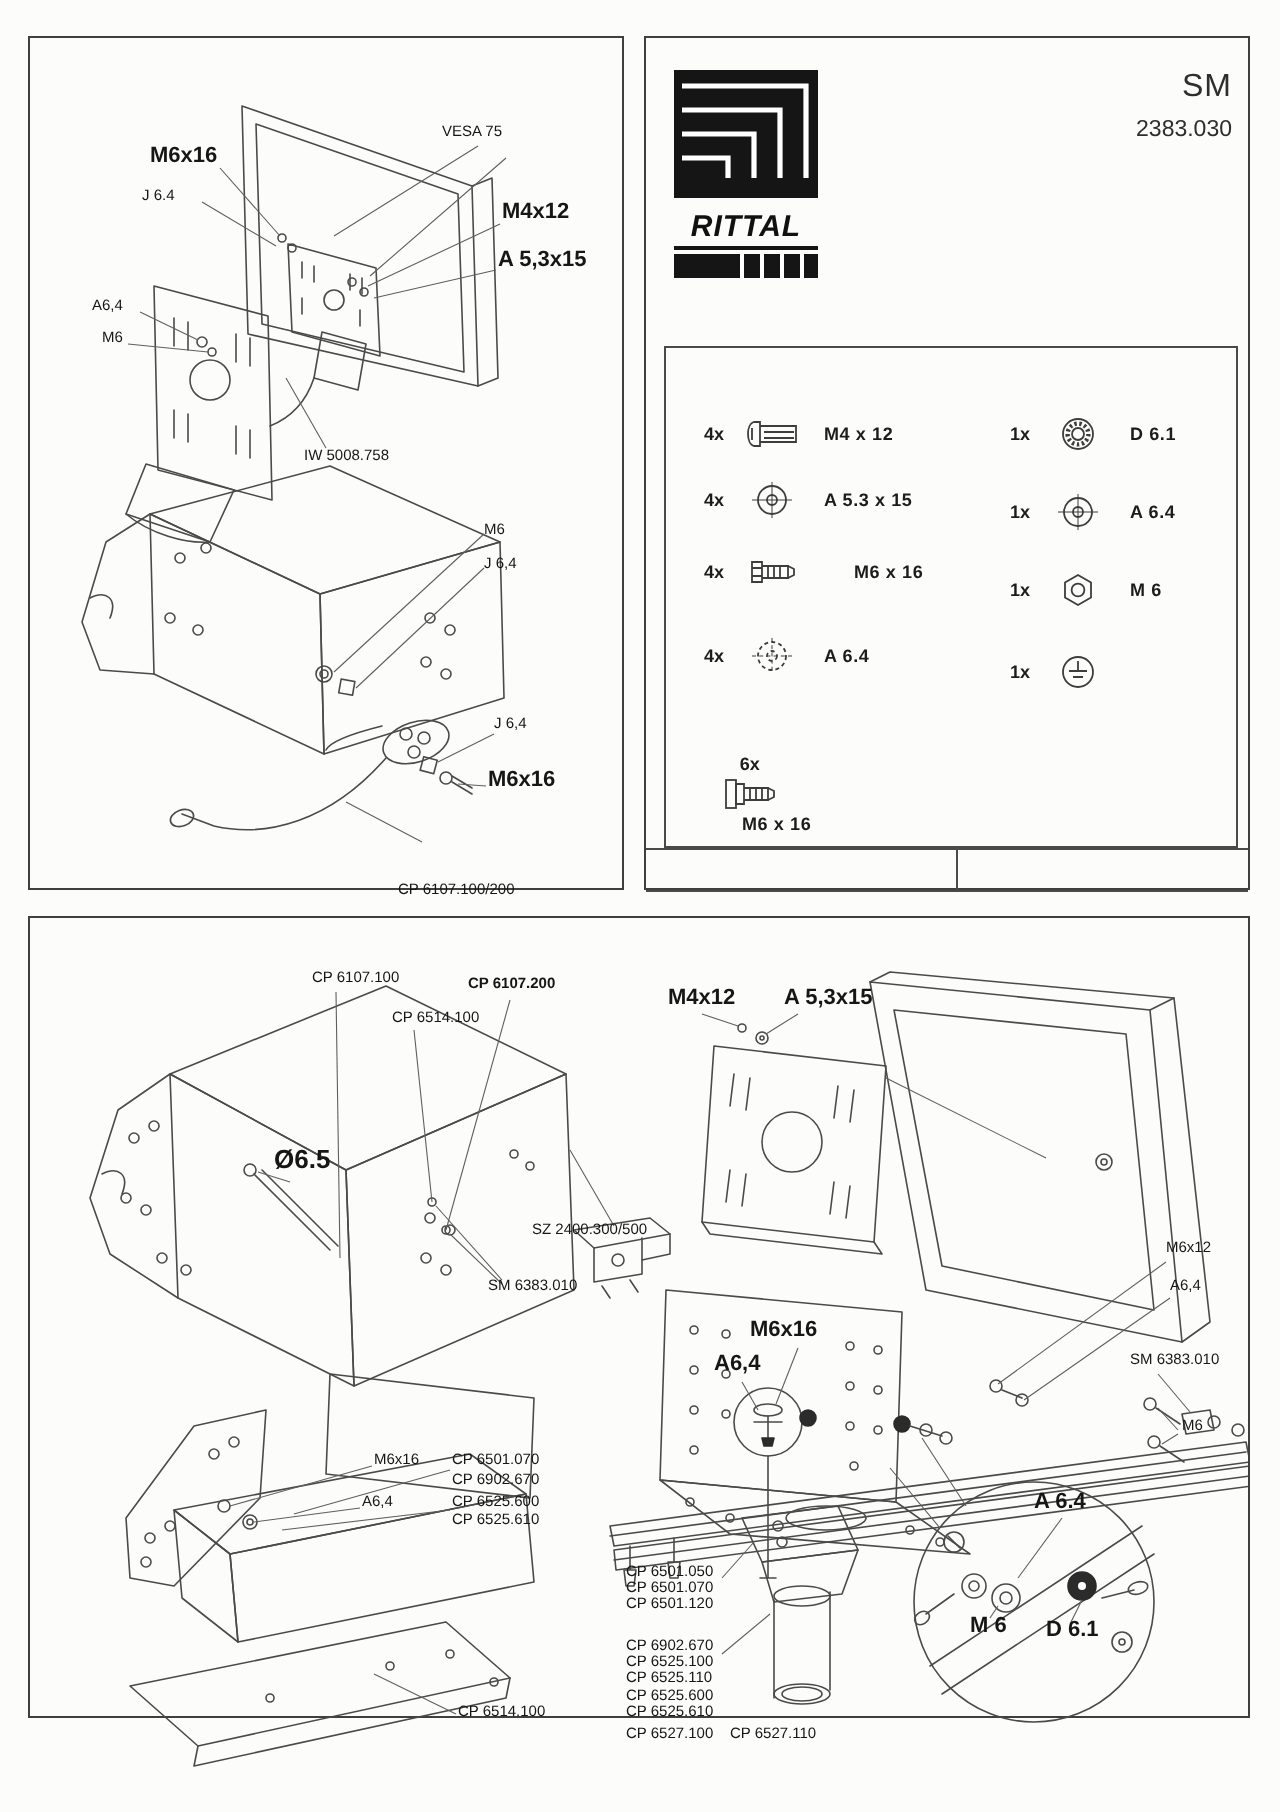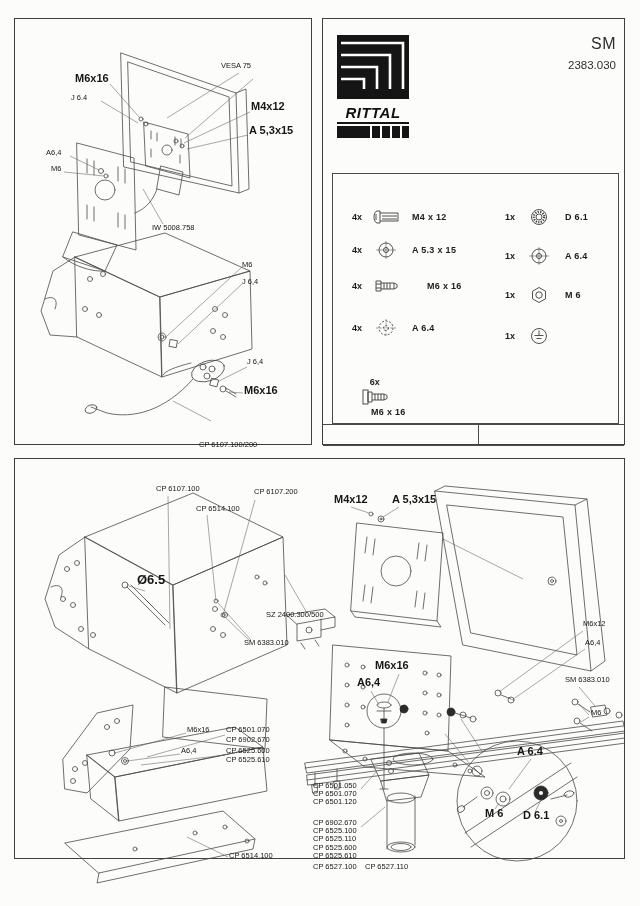--- a/index.html
+++ b/index.html
@@ -426,21 +426,21 @@
         <path d="M346,368 L370,348"></path>
         <path d="M455,305 L430,275 M468,294 L446,260"></path>
         <path d="M516,300 L494,330"></path>
         <path d="M480,350 L484,344"></path>
         <path d="M520,353 L526,341"></path>
       </g>
     </svg>
     <div class="labels">
         <div class="lbl" style="left: 141px; top: 26px;">CP 6107.100</div>
         <div class="lbl" style="left: 181px; top: 46px;">CP 6514.100</div>
-        <div class="lbl" style="left: 239px; top: 29px;">CP 6107.200</div>
+        <div class="lbl" style="left: 219px; top: 29px; font-weight: bold;">CP 6107.200</div>
         <div class="lbl b" style="font-size: 13px; left: 122px; top: 114px;">Ø6.5</div>
         <div class="lbl" style="left: 251px; top: 108px; margin-top: 44px;">SZ 2400.300/500</div>
         <div class="lbl" style="left: 229px; top: 180px;">SM 6383.010</div>
         <div class="lbl b" style="font-size: 11px; left: 319px; top: 35px;">M4x12</div>
         <div class="lbl b" style="font-size: 11px; left: 377px; top: 35px;">A 5,3x15</div>
         <div class="lbl" style="left: 568px; top: 161px;">M6x12</div>
         <div class="lbl" style="left: 570px; top: 180px;">A6,4</div>
         <div class="lbl" style="left: 550px; top: 217px;">SM 6383.010</div>
         <div class="lbl" style="left: 576px; top: 250px;">M6</div>
         <div class="lbl b" style="font-size: 11px; left: 360px; top: 201px;">M6x16</div>

